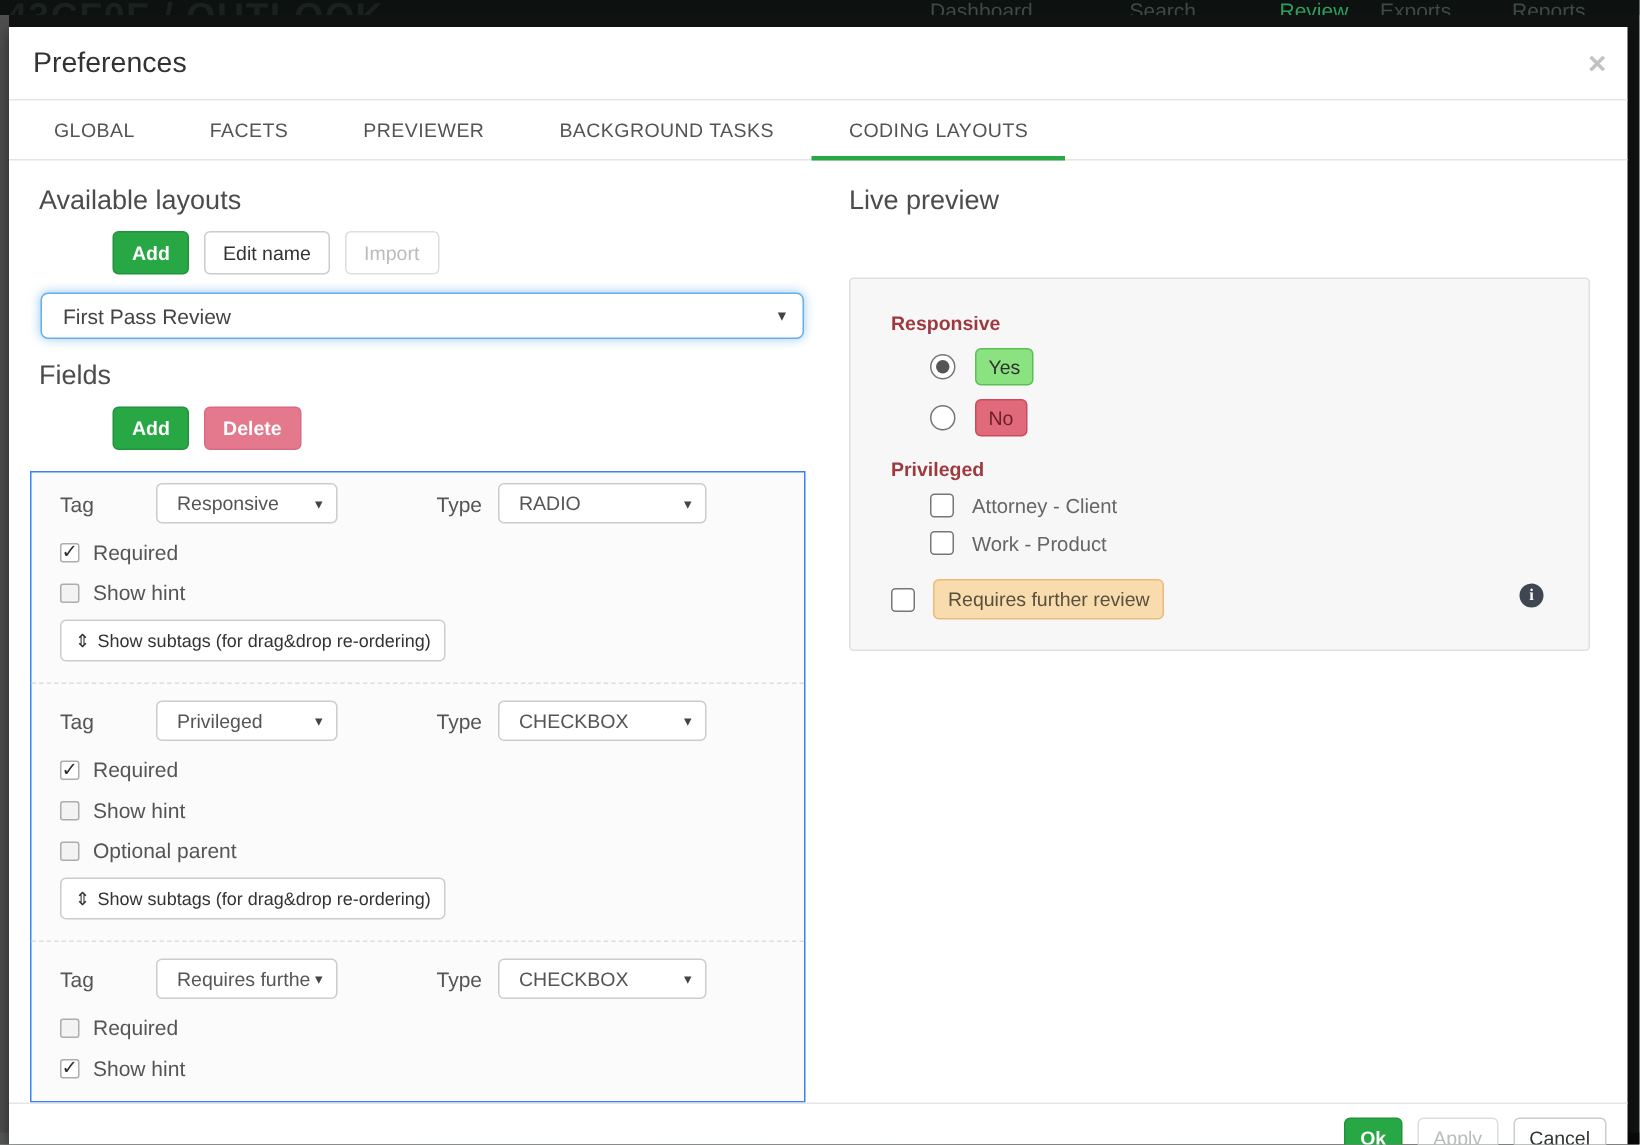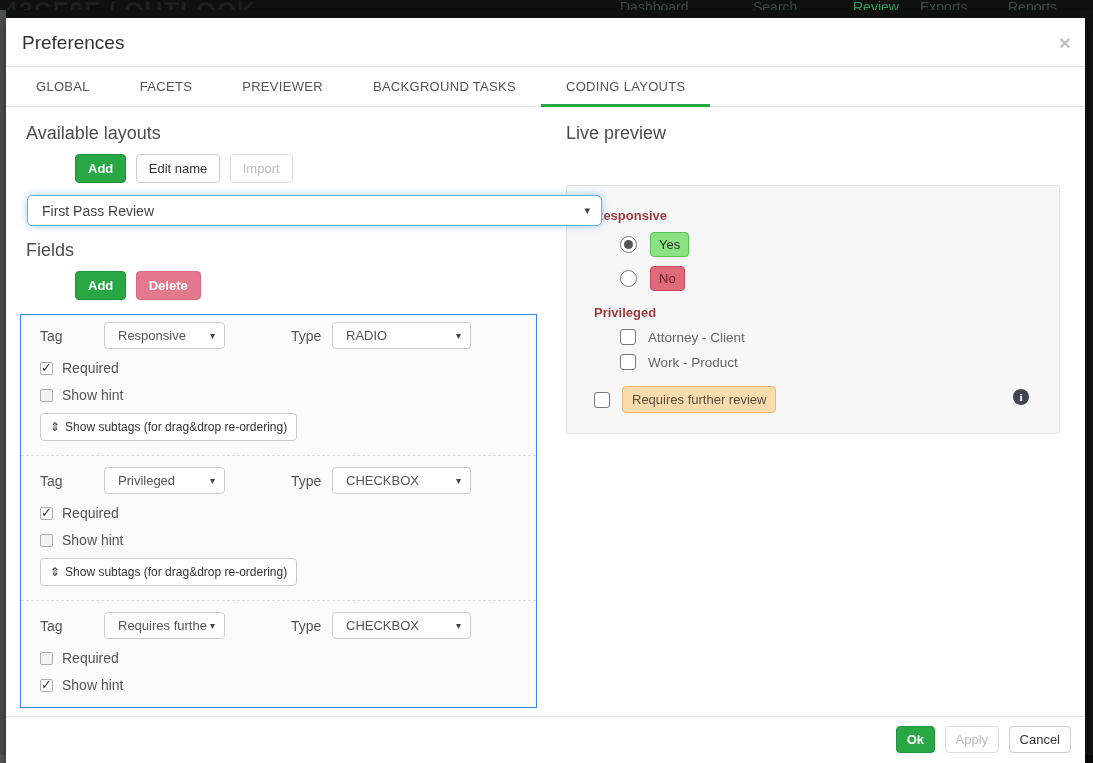--- a/index.html
+++ b/index.html
@@ -44,21 +44,21 @@
   .btn { display:inline-block; font-size:13px; line-height:1; padding:7px 12px; border-radius:4px; border:1px solid transparent; cursor:pointer; background:#fff; }
   .btn + .btn { margin-left:5px; }
   .btn-green { background:#28a745; border-color:#23923d; color:#fff; font-weight:bold; }
   .btn-default { border-color:#ccc; color:#333; }
   .btn-muted { border-color:#ddd; color:#bbb; }
   .btn-pink { background:#e4788c; border-color:#db6a80; color:#fff; font-weight:bold; }
   .btn-row { margin:0 0 12px 7px;padding-left:48px; }
   .fields-btn-row { margin-left:7px; margin-bottom:14px; }
 
   
-  .layout-select { position:relative; margin:2px 0 14px 7px; width:575px; height:31px;
+  .layout-select { position:relative; margin:2px 0 14px 7px; width:509px; height:31px;
     border:1px solid #66afe9; border-radius:5px; background:#fff;
     box-shadow:0 0 7px rgba(102,175,233,.65); display:flex; align-items:center; cursor:pointer; }
   .layout-select .sel-value { padding-left:14px; font-size:14px; color:#444; }
   .layout-select .caret { position:absolute; right:11px; font-size:11px; color:#444; }
 
   
   .fields-panel { width:517px; background:#fbfbfb; border:1px solid #3b82f6; }
   .field-group { padding:11px 19px 14px 19px; border-bottom:1px dashed #ddd; }
   .field-group:first-child { padding-top:7px; }
   .field-group:last-child { border-bottom:none; }
@@ -200,20 +200,24 @@
           <label class="cb-row">
             <span class="cb checked">
                 <span class="check">✓</span>
               </span>
             <span class="cb-label">Required</span>
           </label>
           <label class="cb-row">
             <span class="cb"></span>
             <span class="cb-label">Show hint</span>
           </label>
+          <label class="cb-row">
+            <span class="cb"></span>
+            <span class="cb-label">Optional parent</span>
+          </label>
           <button class="subtags-btn">
             <span class="ud">⇕</span>
             <span>Show subtags (for drag&amp;drop re-ordering)</span>
           </button>
         </div>
 
         <div class="field-group">
           <div class="grp-row">
             <span class="lbl lbl-tag">Tag</span>
             <div class="select sel-tag">

